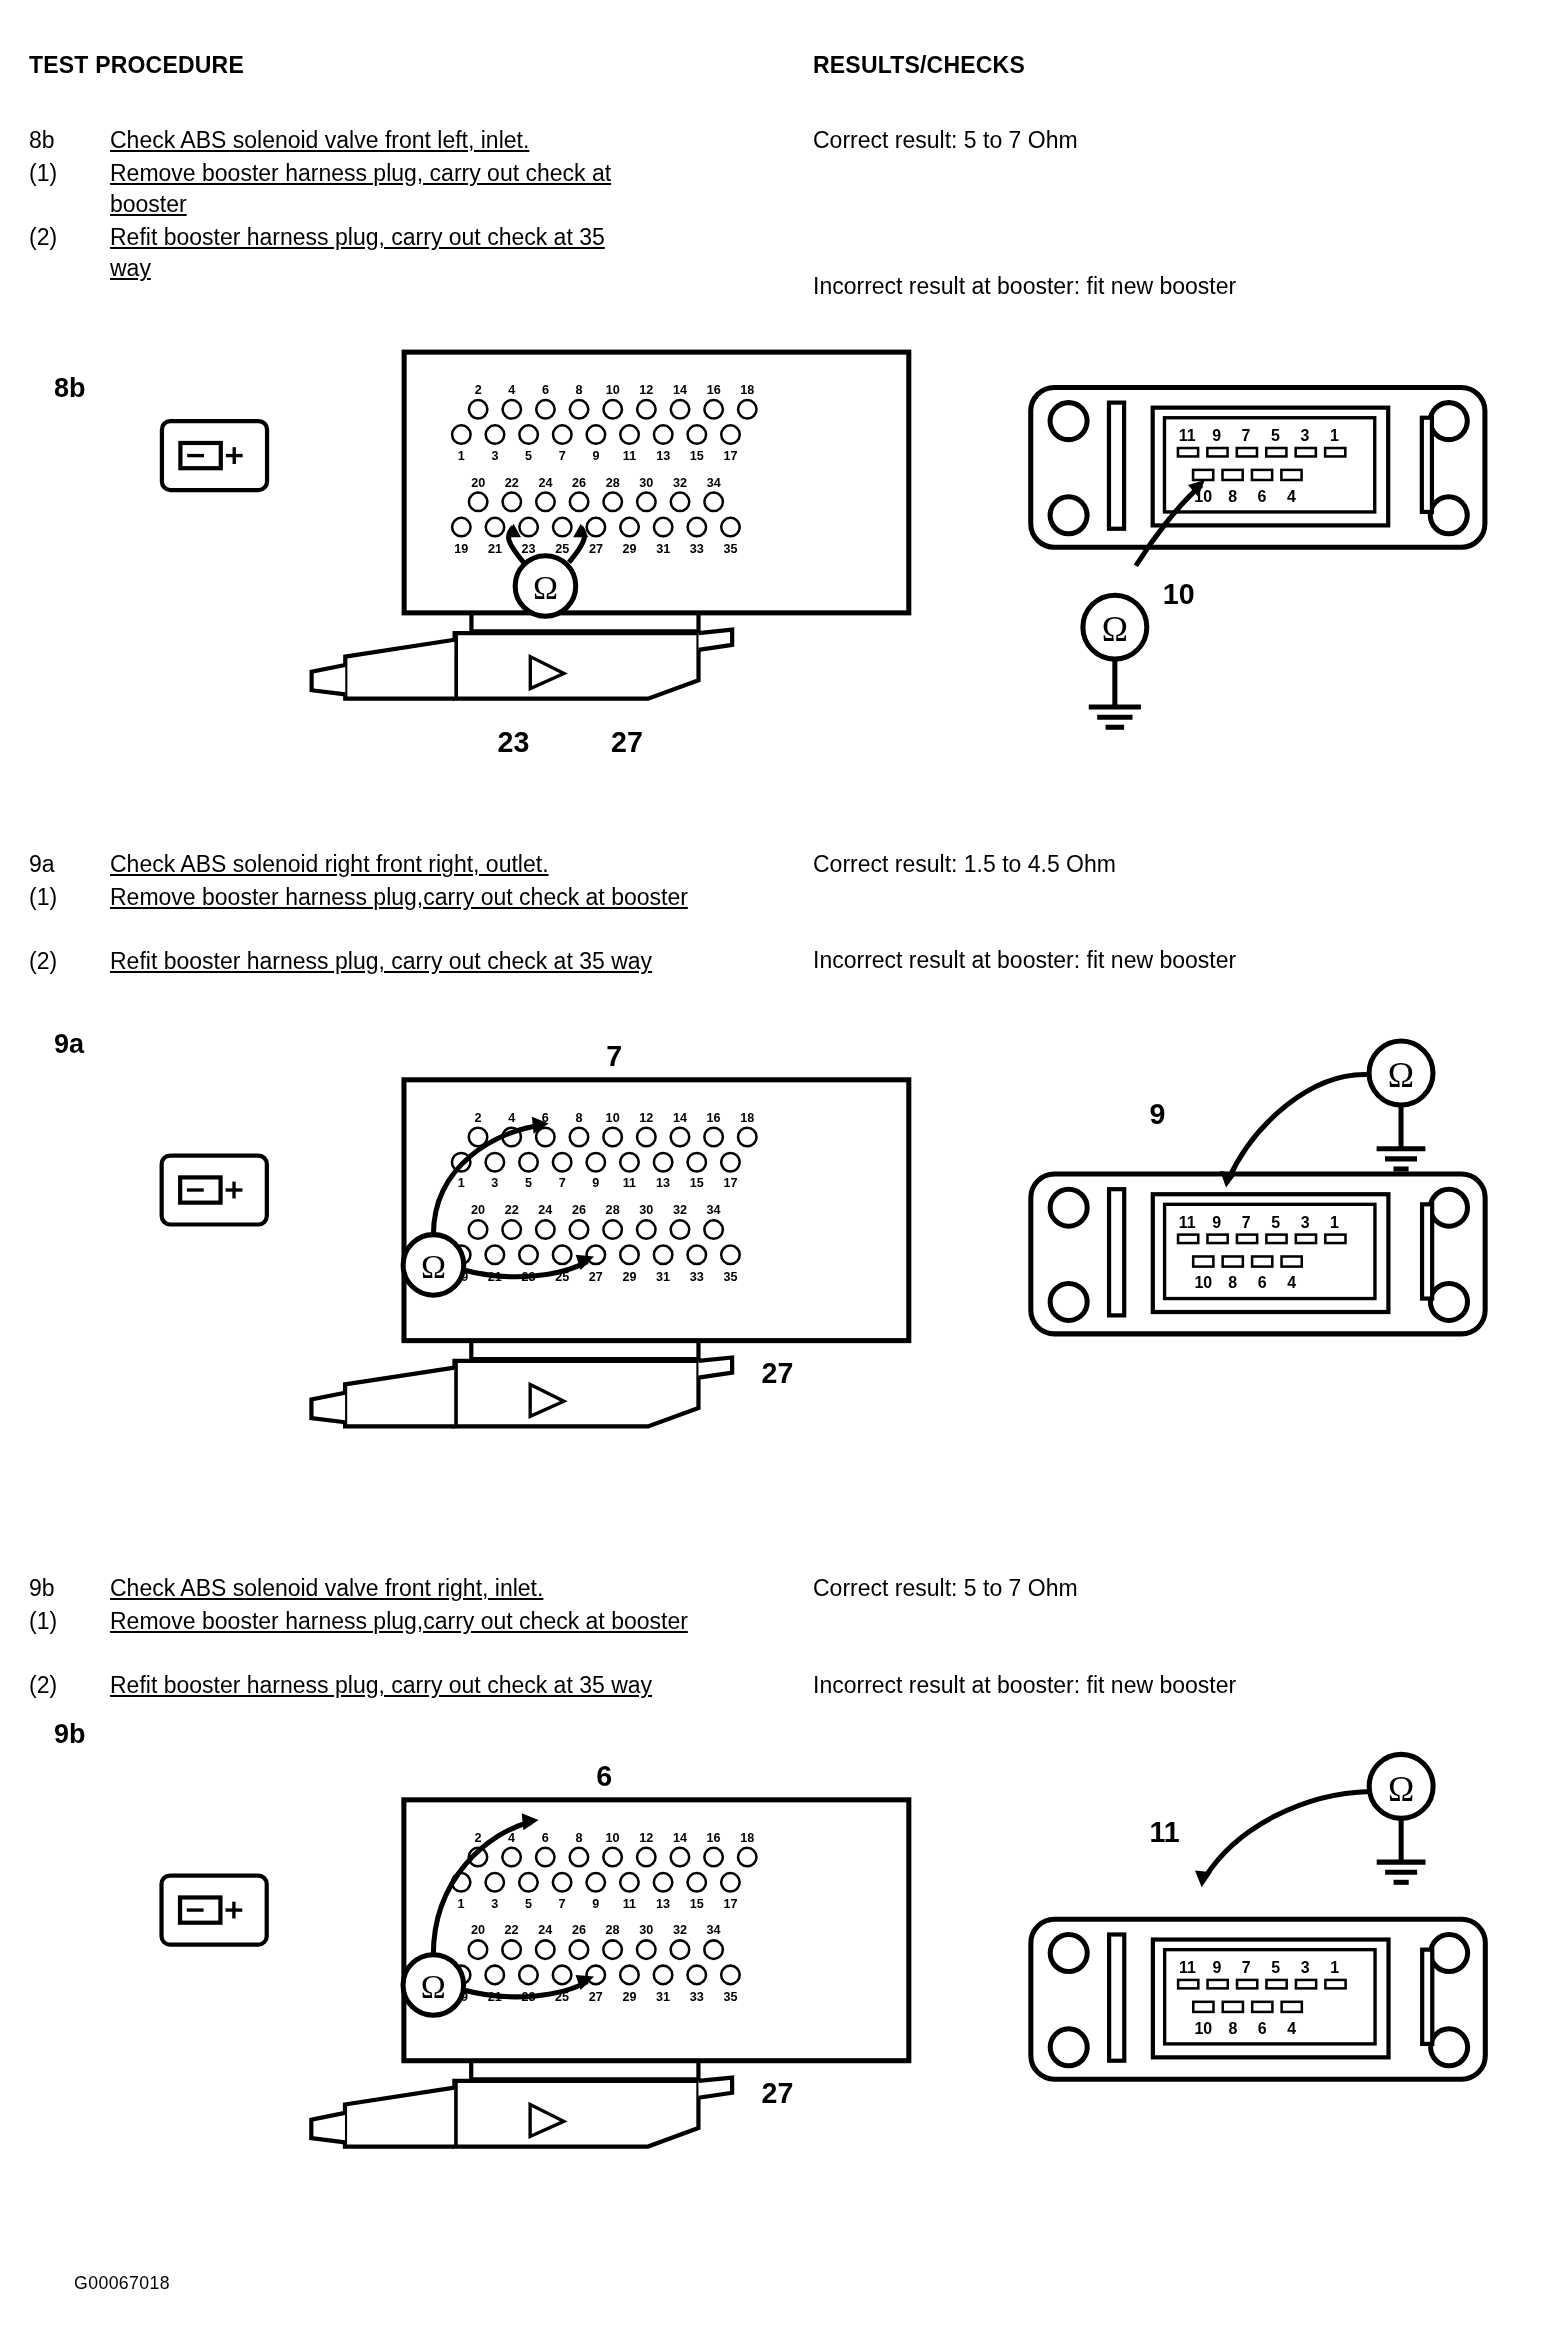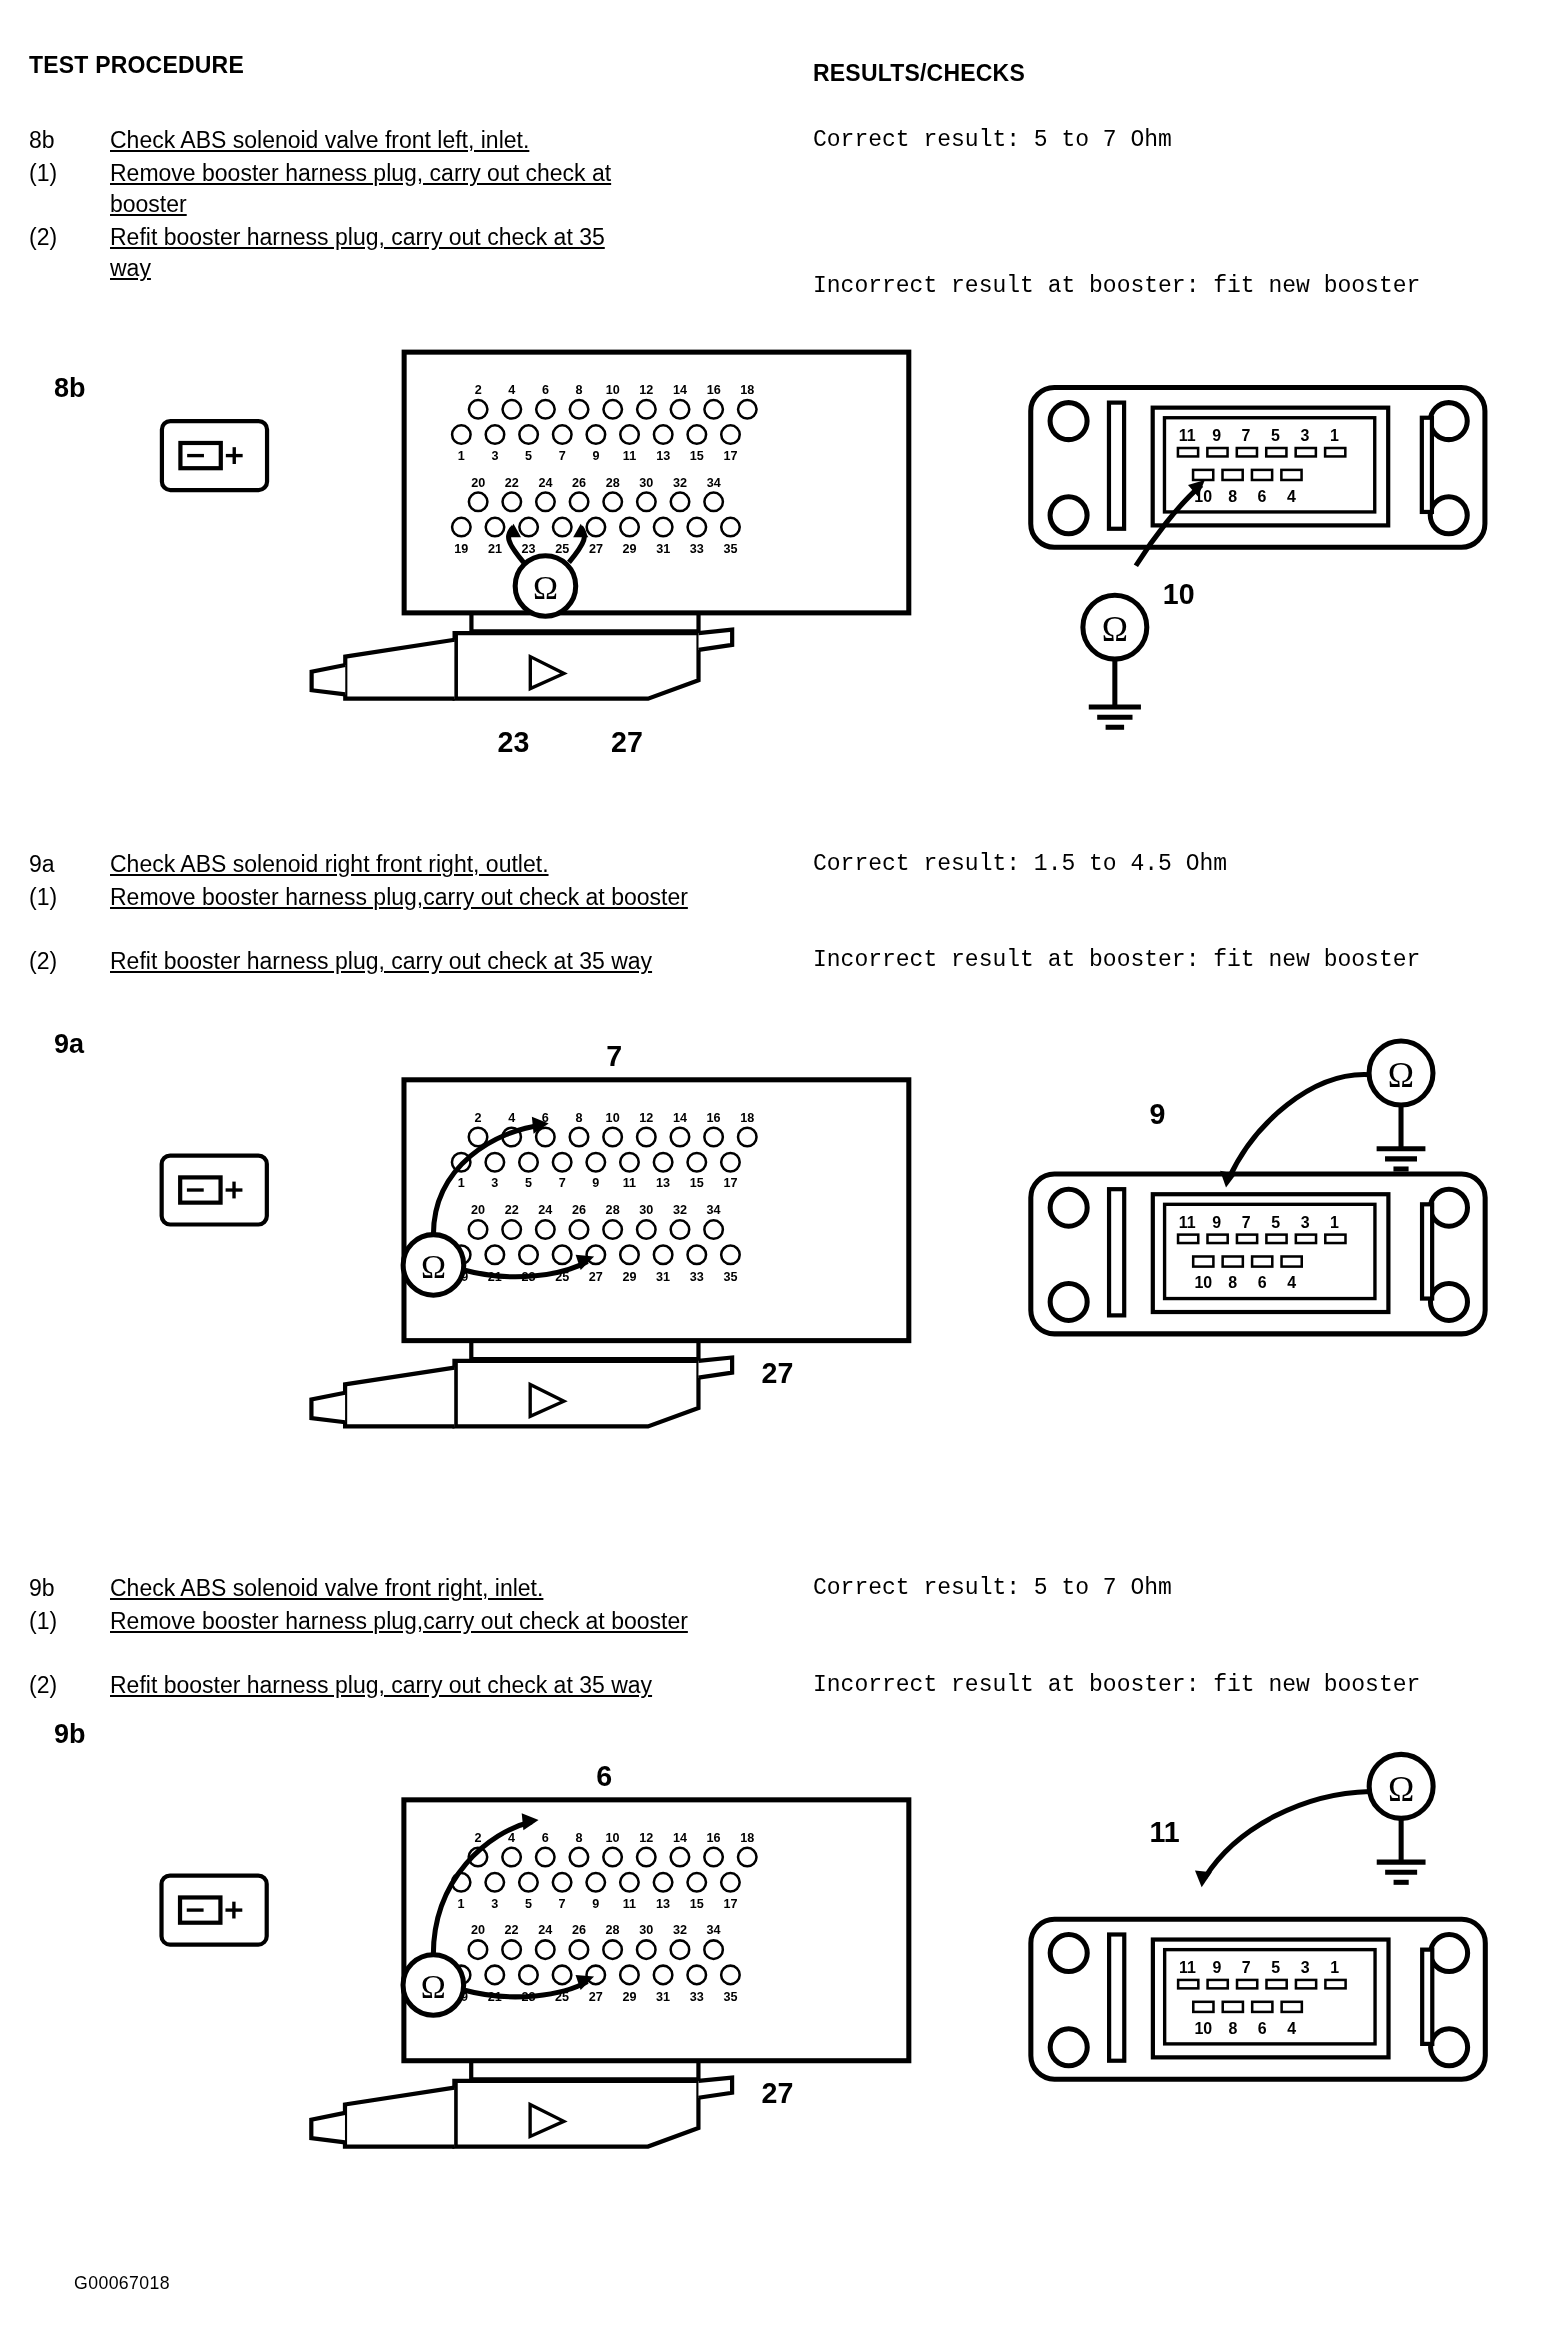--- a/index.html
+++ b/index.html
@@ -22,21 +22,21 @@
     height: 2342px;
   }
   
   .col-head {
     position: absolute;
     font-weight: bold;
     font-size: 23px;
     letter-spacing: 0.2px;
   }
   .head-left  { left: 29px;  top: 52px; }
-  .head-right { left: 813px; top: 52px; margin-top: 8px; }
+  .head-right { left: 813px; top: 52px; }
 
   
   .proc {
     position: absolute;
     font-size: 23px;
     line-height: 31px;
   }
   .proc .num {
     position: absolute;
     left: 0;
@@ -48,21 +48,20 @@
     left: 81px;
     width: 699px;
     text-decoration: underline;
   }
   .result {
     position: absolute;
     font-size: 23px;
     line-height: 31px;
     left: 813px;
     width: 673px;
-    font-family: Liberation Mono, monospace;
   }
 
   .step-tag {
     position: absolute;
     font-weight: bold;
     font-size: 27px;
   }
 
   .footer-code {
     position: absolute;

